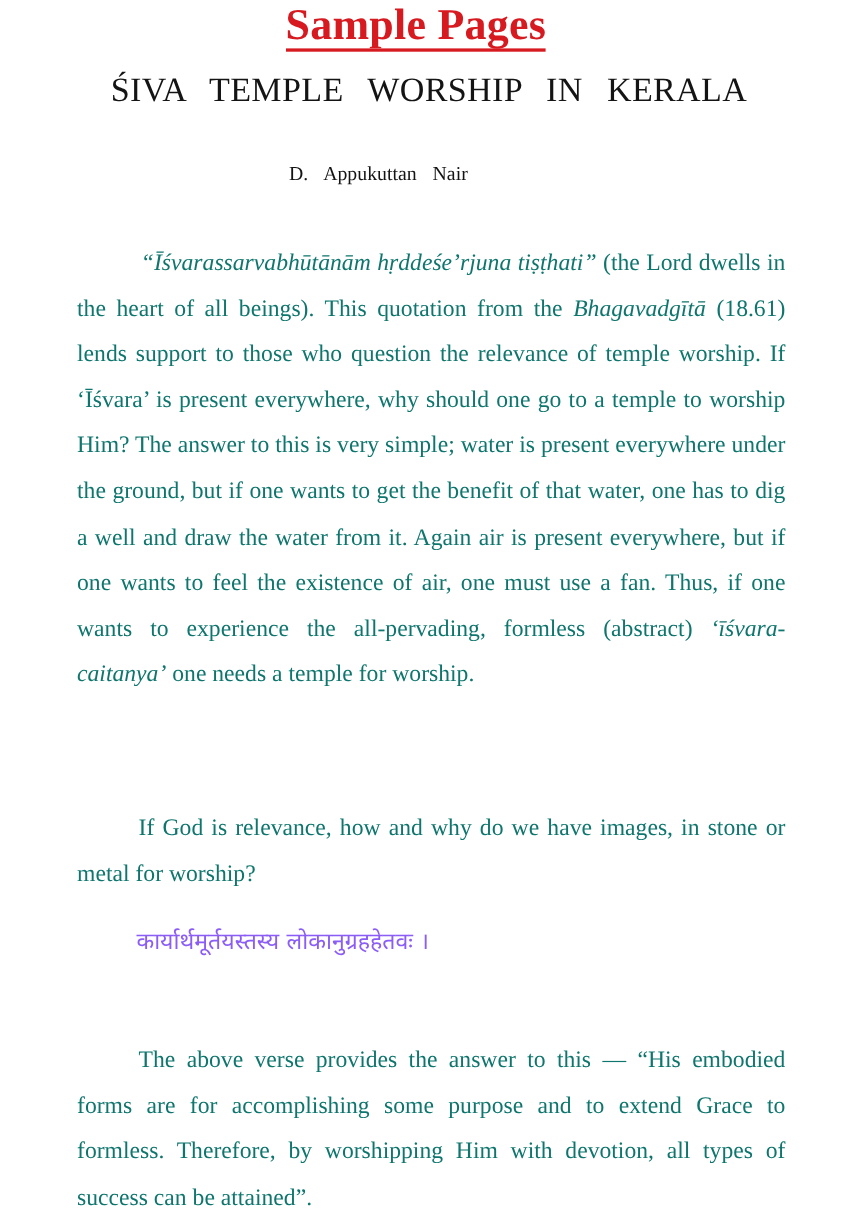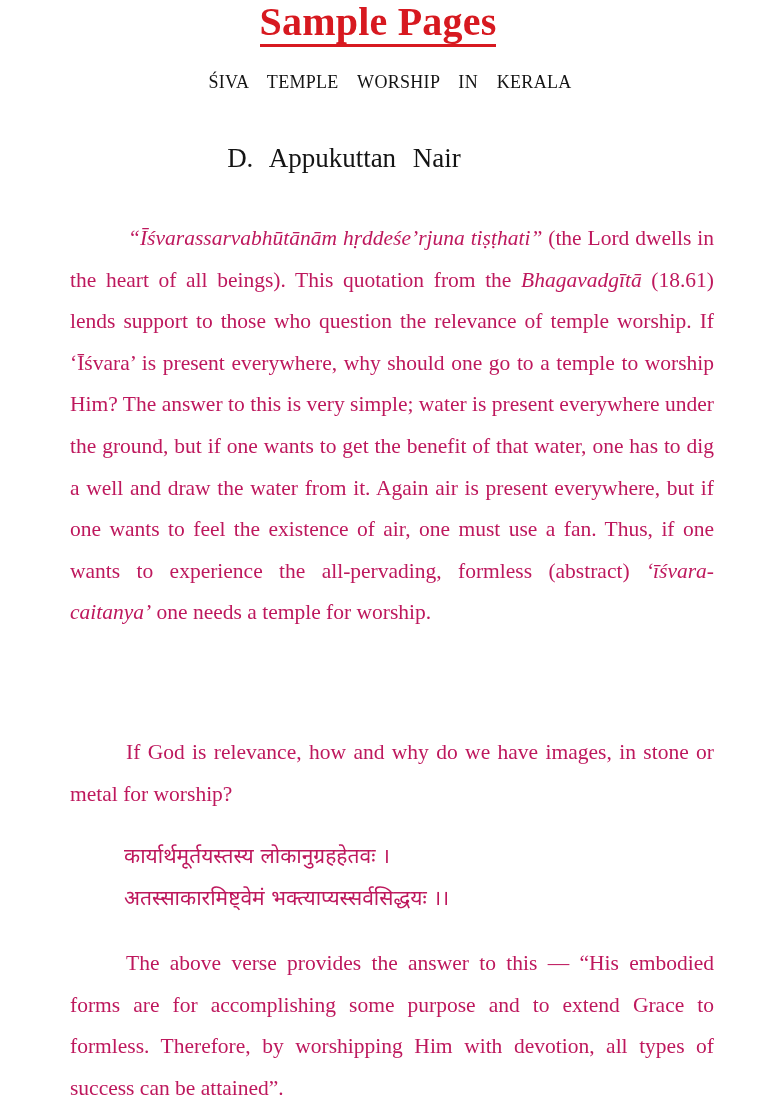--- a/index.html
+++ b/index.html
@@ -33,56 +33,56 @@
     border-bottom: 3px solid #d71920;
     padding-bottom: 0px;
     letter-spacing: 0.2px;
   }
   .doc-title {
     position: absolute;
     top: 64px;
     left: 0;
     width: 780px;
     text-align: center;
-    font-size: 18px;
+    font-size: 31px;
     line-height: 36px;
     word-spacing: 14px;
     letter-spacing: 0.3px;
   }
   .author {
     position: absolute;
     top: 140px;
     left: 0;
     width: 688px;
     text-align: center;
-    font-size: 27px;
+    font-size: 18px;
     line-height: 36px;
     word-spacing: 10px;
   }
   .body-text {
     position: absolute;
     left: 70px;
     width: 644px;
     font-size: 21.5px;
     line-height: 41.6px;
     text-align: justify;
     font-family: "Liberation Serif", serif;
-    color: #be185d;
+    color: #0f766e;
   }
   .p1 { top: 218px; text-indent: 58px; }
   .p2 { top: 732px; text-indent: 56px; }
   .p3 { top: 943px; text-indent: 56px; }
   .verse {
     position: absolute;
     left: 124px;
     top: 835px;
     font-family: "DejaVu Sans", sans-serif;
     font-size: 21px;
     line-height: 42px;
-    color: #be185d;
+    color: #8b5cf6;
   }
   .verse-line { display: block; white-space: nowrap; }
   i { font-style: italic; }
 </style>
 </head>
 <body>
 
 <div class="banner">
   <span class="banner-title">Sample Pages</span>
 </div>
@@ -90,16 +90,15 @@
 <div class="doc-title">ŚIVA TEMPLE WORSHIP IN KERALA</div>
 
 <div class="author">D. Appukuttan Nair</div>
 
 <div class="body-text p1"><i>“Īśvarassarvabhūtānām hṛddeśe’rjuna tiṣṭhati”</i><span> (the Lord dwells in the heart of all beings). This quotation from the </span><i>Bhagavadgītā</i><span> (18.61) lends support to those who question the relevance of temple worship. If ‘Īśvara’ is present everywhere, why should one go to a temple to worship Him? The answer to this is very simple; water is present everywhere under the ground, but if one wants to get the benefit of that water, one has to dig a well and draw the water from it. Again air is present everywhere, but if one wants to feel the existence of air, one must use a fan. Thus, if one wants to experience the all-pervading, formless (abstract) </span><i>‘īśvara-caitanya’</i><span> one needs a temple for worship.</span></div>
 
 <div class="body-text p2">If God is relevance, how and why do we have images, in stone or metal for worship?</div>
 
 <div class="verse">
   <span class="verse-line">कार्यार्थमूर्तयस्तस्य लोकानुग्रहहेतवः ।</span>
-  <span class="verse-line">अतस्साकारमिष्ट्वेमं भक्त्याप्यस्सर्वसिद्धयः ।।</span>
 </div>
 
 <div class="body-text p3">The above verse provides the answer to this — “His embodied forms are for accomplishing some purpose and to extend Grace to formless. Therefore, by worshipping Him with devotion, all types of success can be attained”.</div>
 
 </body></html>

